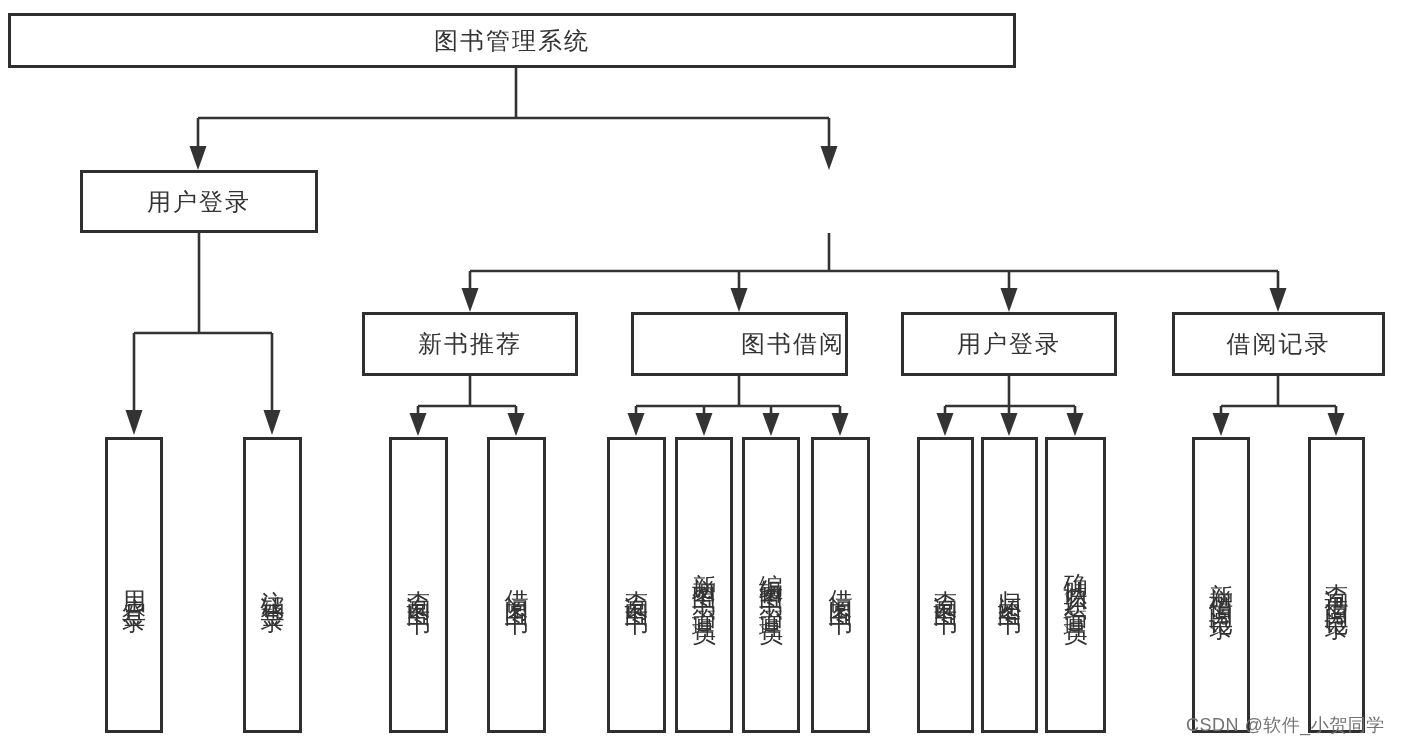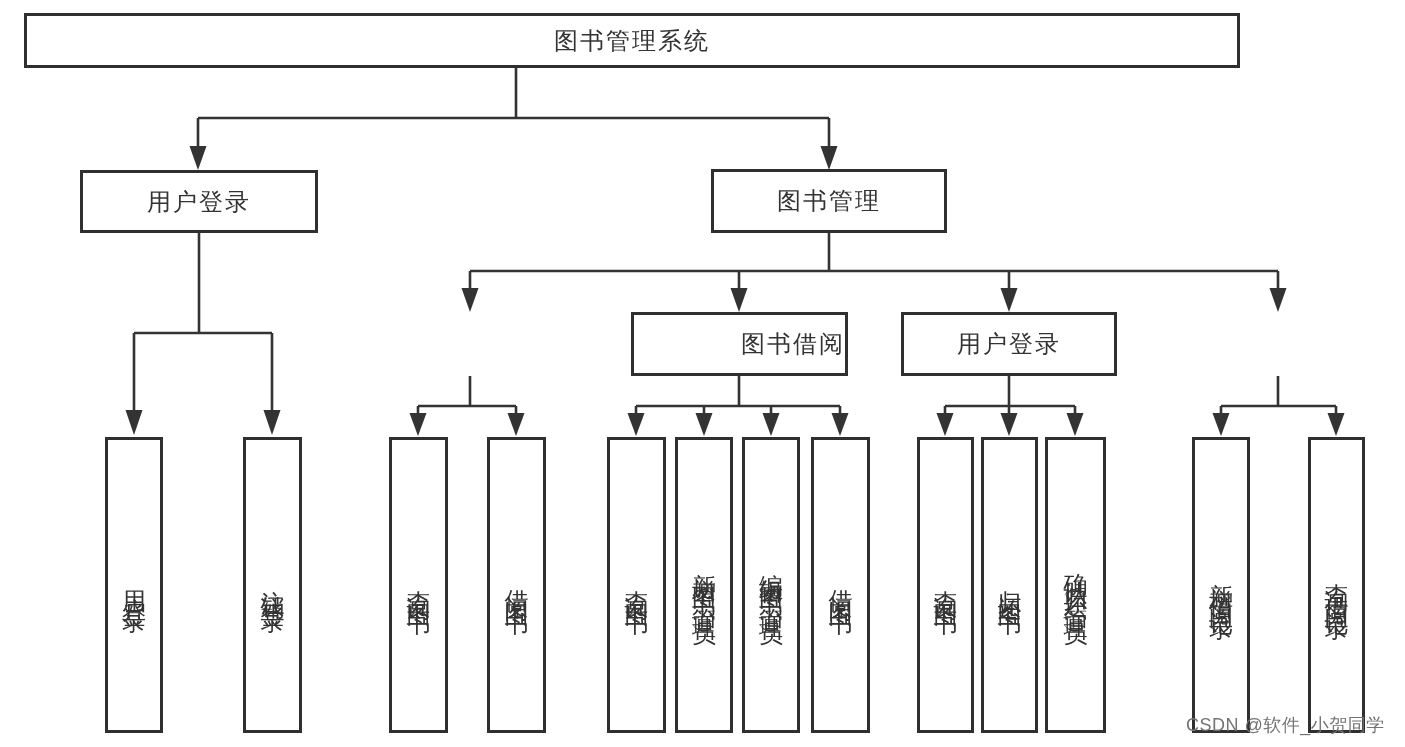--- a/index.html
+++ b/index.html
@@ -87,36 +87,39 @@
 
       <path d="M936.5,413 L953.5,413 L945,436 Z"></path>
       <path d="M1000.5,413 L1017.5,413 L1009,436 Z"></path>
       <path d="M1066.5,413 L1083.5,413 L1075,436 Z"></path>
 
       <path d="M1212.5,413 L1229.5,413 L1221,436 Z"></path>
       <path d="M1327.5,413 L1344.5,413 L1336,436 Z"></path>
     </g>
   </svg>
 
-  <div class="node h" style="left:24px;top:13px;width:1216px;height:55px;">
+  <div class="node h" style="left:8px;top:13px;width:1008px;height:55px;">
     <span>图书管理系统</span>
   </div>
 
   <div class="node h" style="left:80px;top:170px;width:238px;height:63px;">
     <span>用户登录</span>
   </div>
-  <div class="node h" style="left:711px;top:169px;width:236px;height:64px;">
-    <span>图书管理</span>
+
+  <div class="node h" style="left:362px;top:312px;width:216px;height:64px;">
+    <span>新书推荐</span>
   </div>
-
   <div class="node h" style="left:631px;top:312px;width:217px;height:64px;justify-content:flex-end;">
     <span>图书借阅</span>
   </div>
   <div class="node h" style="left:901px;top:312px;width:216px;height:64px;">
     <span>用户登录</span>
+  </div>
+  <div class="node h" style="left:1172px;top:312px;width:213px;height:64px;">
+    <span>借阅记录</span>
   </div>
 
   <div class="node leaf" style="left:105px;top:437px;width:58px;height:296px;">
     <span class="vtext">用户登录</span>
   </div>
   <div class="node leaf" style="left:243px;top:437px;width:59px;height:296px;">
     <span class="vtext">注销登录</span>
   </div>
 
   <div class="node leaf" style="left:389px;top:437px;width:59px;height:296px;">

